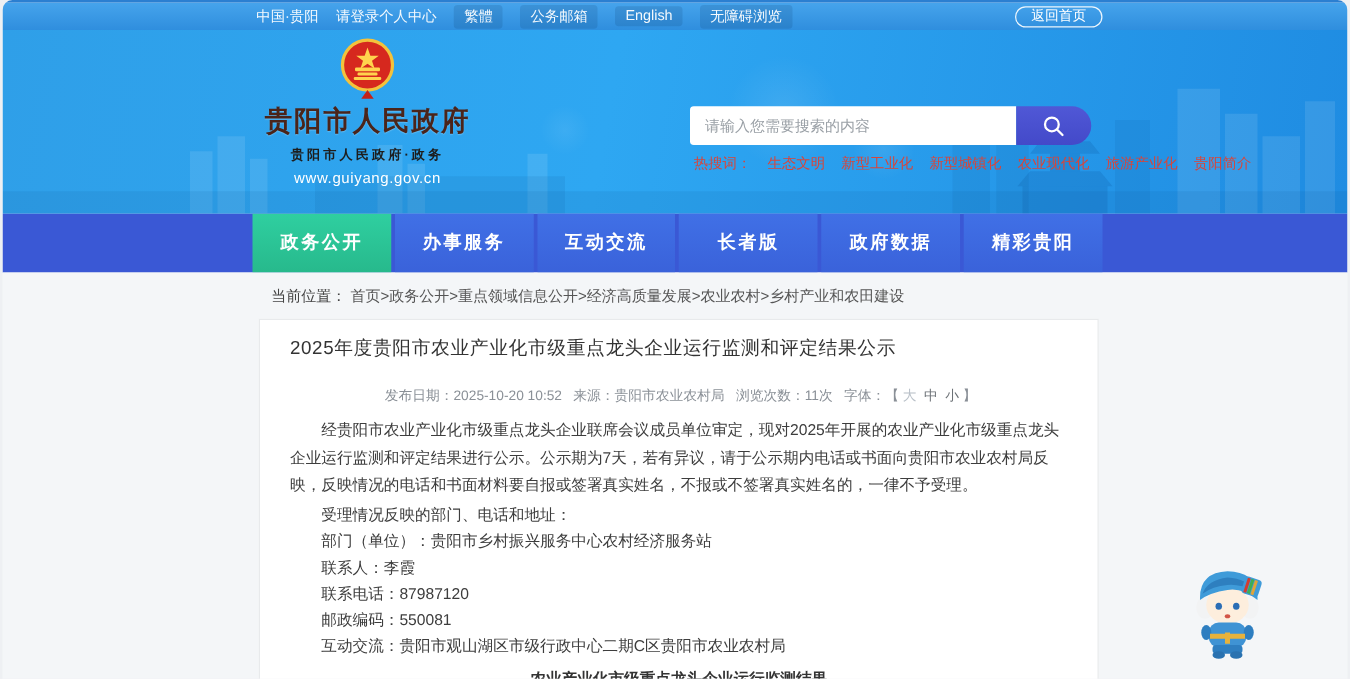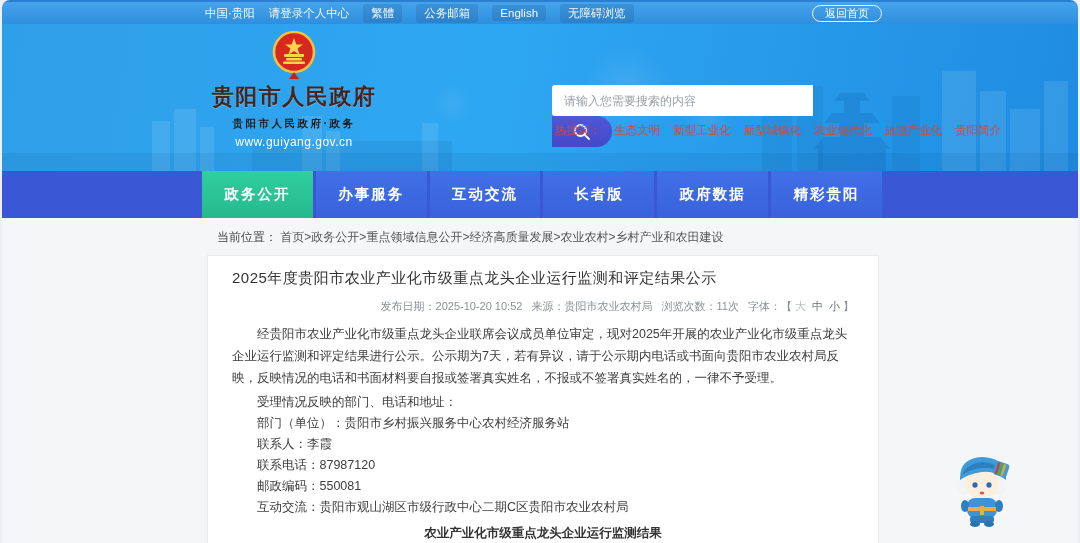--- a/index.html
+++ b/index.html
@@ -29,21 +29,21 @@
     background:radial-gradient(circle,rgba(255,255,255,.28),rgba(255,255,255,0) 70%); }
   .skyline { position:absolute; bottom:0; left:0; width:100%; height:110px; }
 
   .logo-wrap { position:absolute; left:206px; top:6px; width:172px; text-align:center; }
   .emblem { display:block; margin:0 auto; }
   .site-name { margin-top:2px; font-size:22px; font-weight:bold; color:#4a241a;
     letter-spacing:1.5px; text-shadow:0 1px 1px rgba(255,255,255,.25); }
   .site-sub { margin-top:5px; font-size:10.5px; font-weight:bold; color:#1d1d1d; letter-spacing:2.5px; }
   .site-url { margin-top:4px; font-size:12px; color:#ffffff; letter-spacing:.5px; }
 
-  .search-wrap { position:absolute; left:550px; top:61px; display:flex;flex-direction:column; }
+  .search-wrap { position:absolute; left:550px; top:61px; display:flex; }
   .search-input { width:261px; height:31px; border:none; outline:none;
     border-radius:3px 0 0 3px; padding:0 12px; font-size:12px; color:#333;
     font-family:"Liberation Sans","DejaVu Sans",sans-serif; }
   .search-input::placeholder { color:#9aa0a6; }
   .search-btn { width:60px; height:31px; border:none; cursor:pointer;
     background:linear-gradient(180deg,#5058d6,#4349c9); border-radius:0 16px 16px 0;
     display:flex; align-items:center; justify-content:center; }
   .hotwords { position:absolute; left:553px; top:99px; display:flex; gap:13px;
     font-size:11.5px; color:#d8453a; white-space:nowrap; }
   .hotwords .hw { cursor:pointer; }
@@ -60,21 +60,21 @@
   
   .content { position:relative; width:100%; height:324px; background:#f4f6f8; }
   .breadcrumb { position:absolute; left:215px; top:11px; font-size:12px; color:#555; }
   .breadcrumb .bc-label { color:#444; }
   .breadcrumb .crumb { cursor:pointer; }
 
   .card { position:absolute; left:205px; top:37px; width:672px; height:300px;
     background:#fff; border:1px solid #e8eaec; padding:0 24px; overflow:hidden; }
   .art-title { margin-top:13px; text-align:left; font-size:15px; font-weight:normal;
     color:#333; letter-spacing:.5px; }
-  .art-meta { margin-top:11px; text-align:right; font-size:11px; color:#8a9097; }
+  .art-meta { margin-top:21px; text-align:center; font-size:11px; color:#8a9097; }
   .art-meta span { margin:0 3px; }
   .fs-big { color:#b9c0c8; cursor:pointer; }
   .fs-mid,.fs-small { color:#6b7075; cursor:pointer; }
 
   .art-body { margin-top:9px; font-size:12.5px; color:#3d3d3d; line-height:21px; }
   .art-body p { text-indent:2em; }
   .art-body .p-first { line-height:22px; margin-bottom:3px; }
   .tbl-caption { margin-top:7px; margin-bottom:5px; text-align:center;
     font-size:12.5px; font-weight:bold; color:#333; }
 

